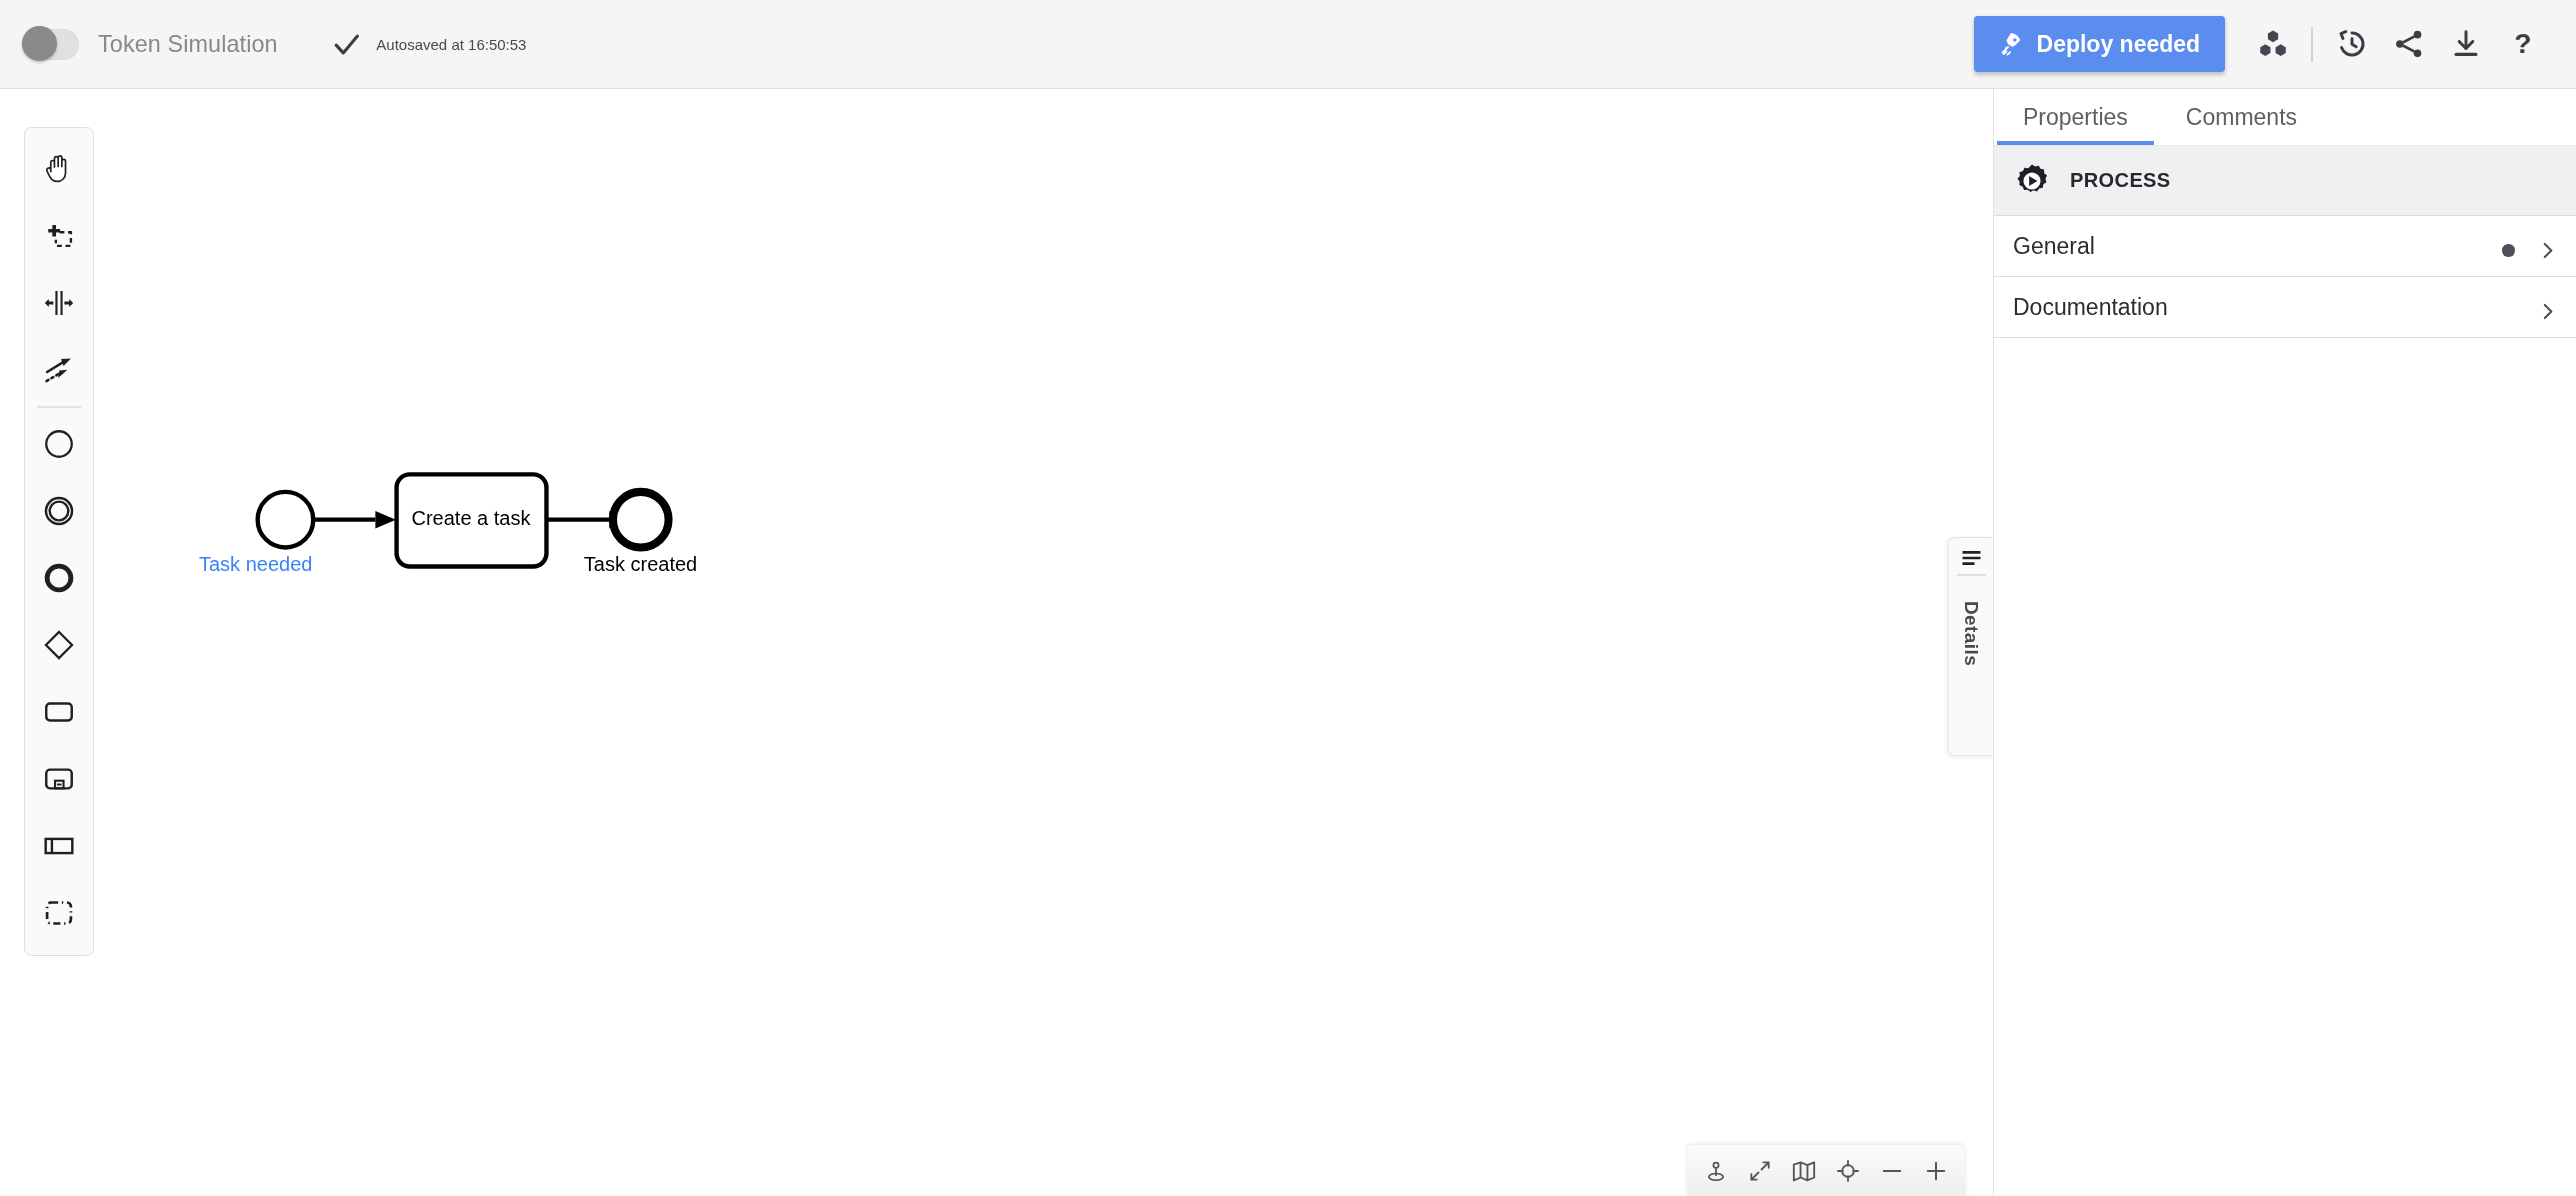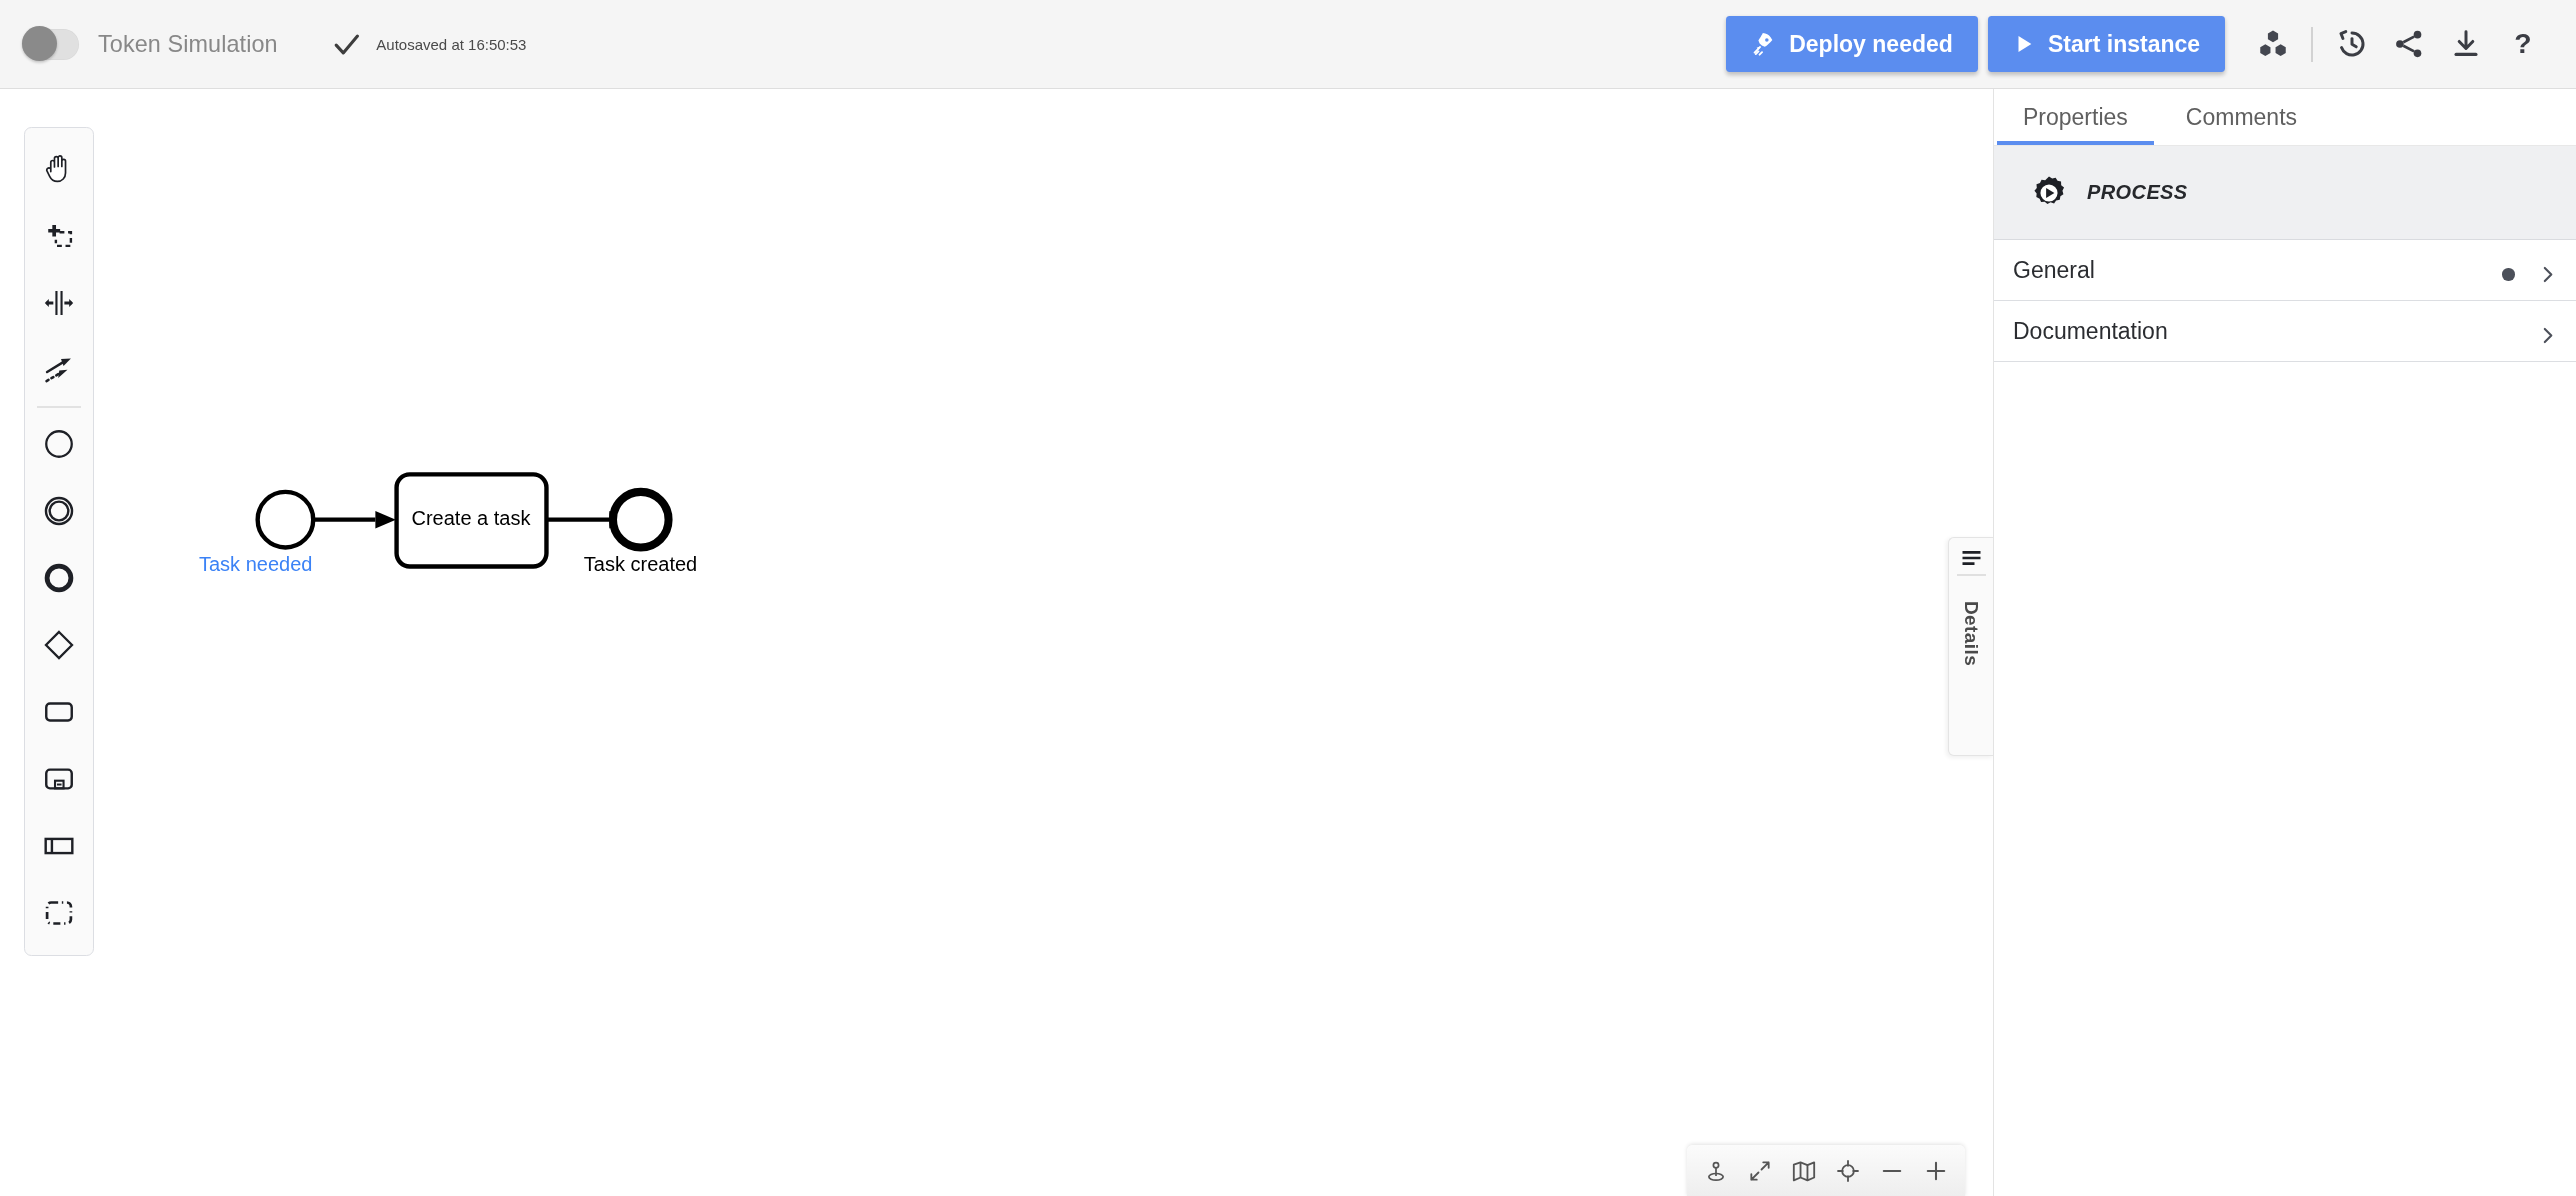--- a/index.html
+++ b/index.html
@@ -150,23 +150,23 @@
     display: flex; align-items: center; justify-content: center;
     padding: 0 29px; font-size: 23px; color: #5f5f5f;
     cursor: pointer; position: relative;
   }
   .panel-tab.active::after {
     content: ""; position: absolute; left: 2.9px; right: 2.9px; bottom: 0;
     height: 3.7px; background: #5b8def;
   }
 
   .group-header {
-    height: 94px; background: #eff0f2;
+    height: 70px; background: #eff0f2;
     border-bottom: 1.5px solid #d9dbdf;
-    display: flex; align-items: center; padding-left: 36px; gap: 19px; font-style: italic;
+    display: flex; align-items: center; padding-left: 19px; gap: 19px;
   }
   .group-header-label {
     font-size: 20px; font-weight: bold; color: #26282c;
     letter-spacing: 0.4px;
   }
 
   .prop-row {
     height: 61px; display: flex; align-items: flex-end;
     padding: 16px 19px;
     border-bottom: 1.5px solid #dcdee2;
@@ -200,26 +200,20 @@
     <button class="btn-primary">
       <svg width="25" height="25" viewBox="0 0 24 24">
         <path d="M14.5 2.2c3.6.3 6.3 2.3 7.3 3.3.9 1 2.6 3.9 2.6 3.9s-3.4 4.6-7.9 7.2l-3-1.3-2.3-2.3-1.3-3C12.6 6.2 14.5 2.2 14.5 2.2z" transform="translate(-2,-1) scale(0.92)" fill="#fff"></path>
         <circle cx="15.2" cy="7.6" r="1.7" fill="#5b8def"></circle>
         <path d="M8.6 14.6 L3.4 19.8 M7.2 18.6 L4.6 21.2 M10.6 19.4 L8.2 21.8" stroke="#fff" stroke-width="1.8" stroke-linecap="round" fill="none"></path>
         <path d="M9.6 13.4 L5.4 15.2 L7.2 17 Z" fill="#fff"></path>
       </svg>
       <span>Deploy needed</span>
     </button>
 
-    <button class="btn-primary">
-      <svg width="22" height="22" viewBox="0 0 24 24">
-        <path d="M6 3.2 L20 12 L6 20.8 Z" fill="#ffffff"></path>
-      </svg>
-      <span>Start instance</span>
-    </button>
 
     <div class="hdr-icon-btn first-icon">
       <svg width="34" height="34" viewBox="0 0 24 24">
         <path d="M12 2.4 L15.6 4.5 L15.6 8.6 L12 10.7 L8.4 8.6 L8.4 4.5 Z" fill="#444750"></path>
         <path d="M6.6 12.2 L10.2 14.3 L10.2 18.4 L6.6 20.5 L3 18.4 L3 14.3 Z" fill="#444750"></path>
         <path d="M17.4 12.2 L21 14.3 L21 18.4 L17.4 20.5 L13.8 18.4 L13.8 14.3 Z" fill="#444750"></path>
       </svg>
     </div>
 
     <div class="hdr-sep"></div>

